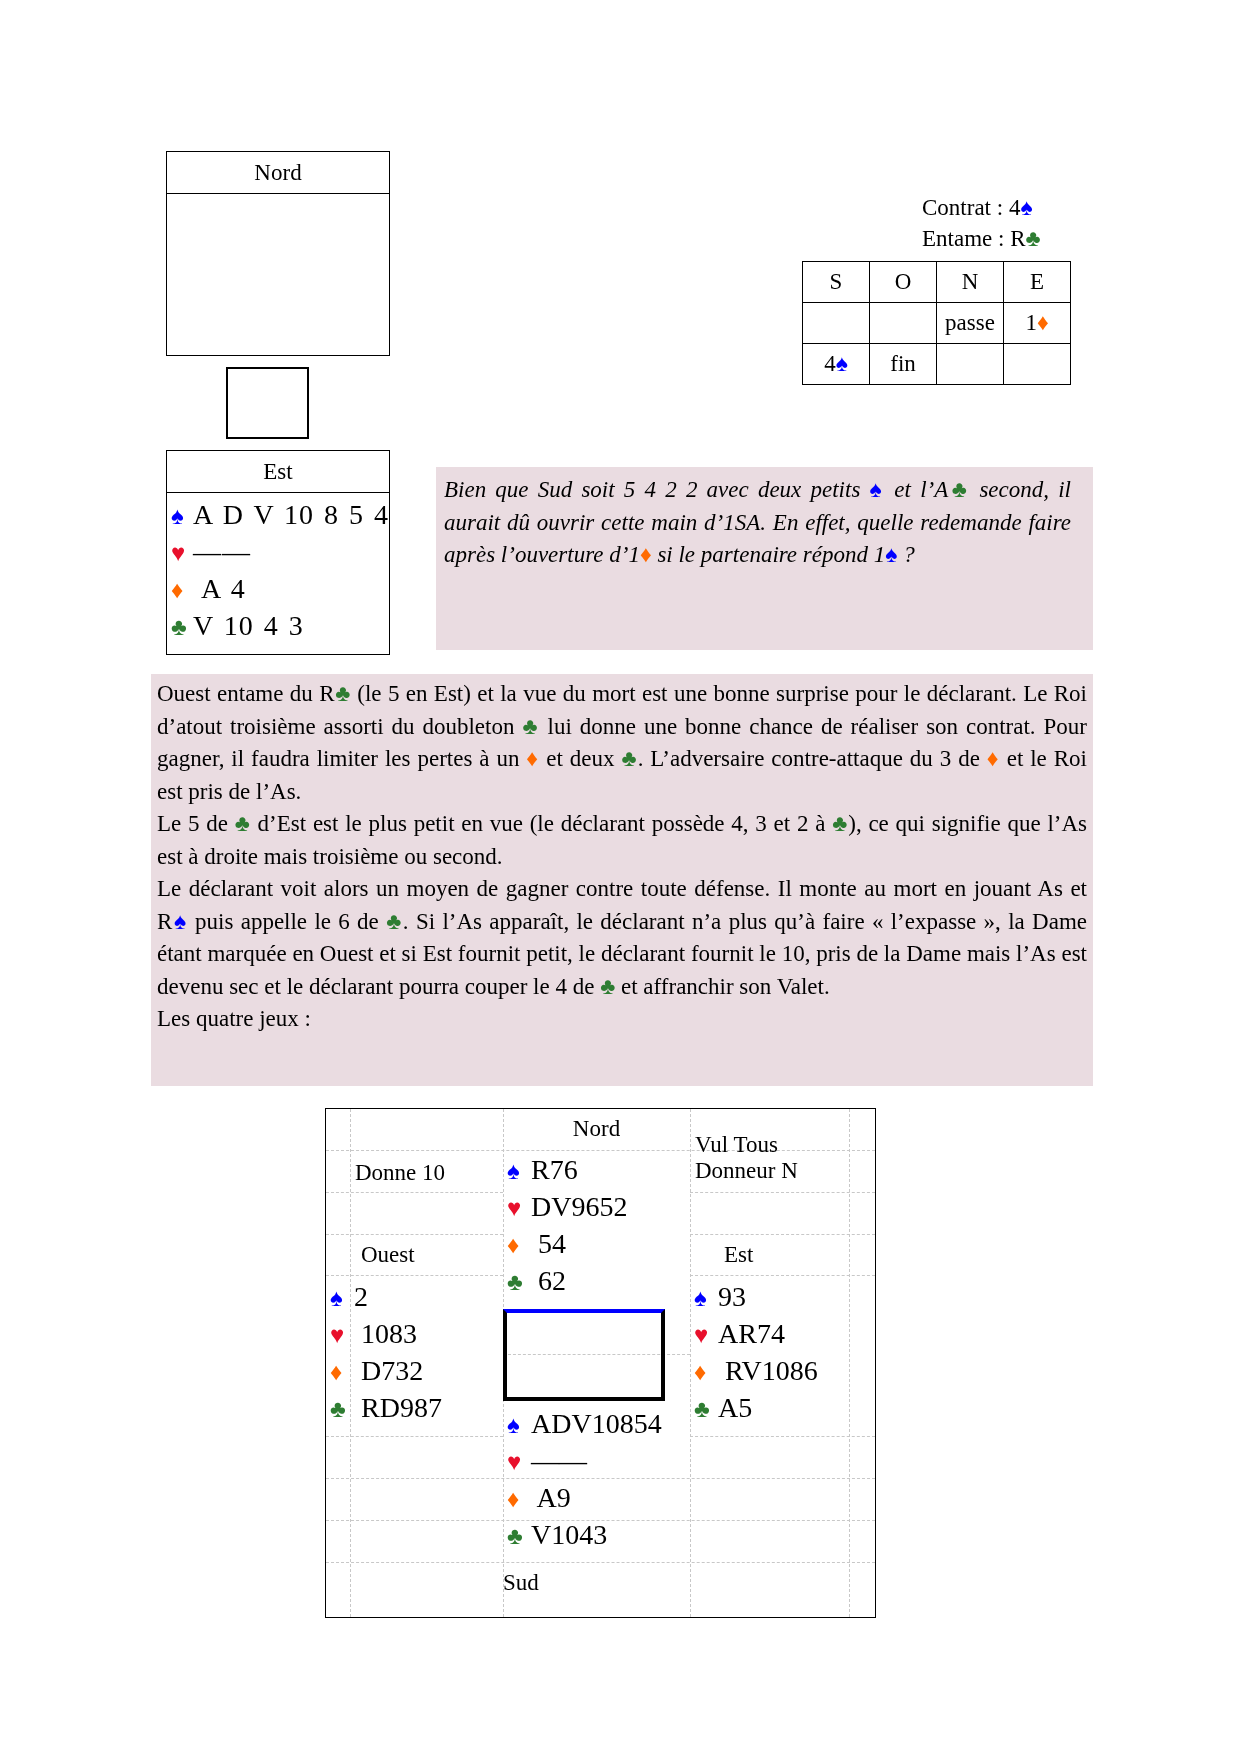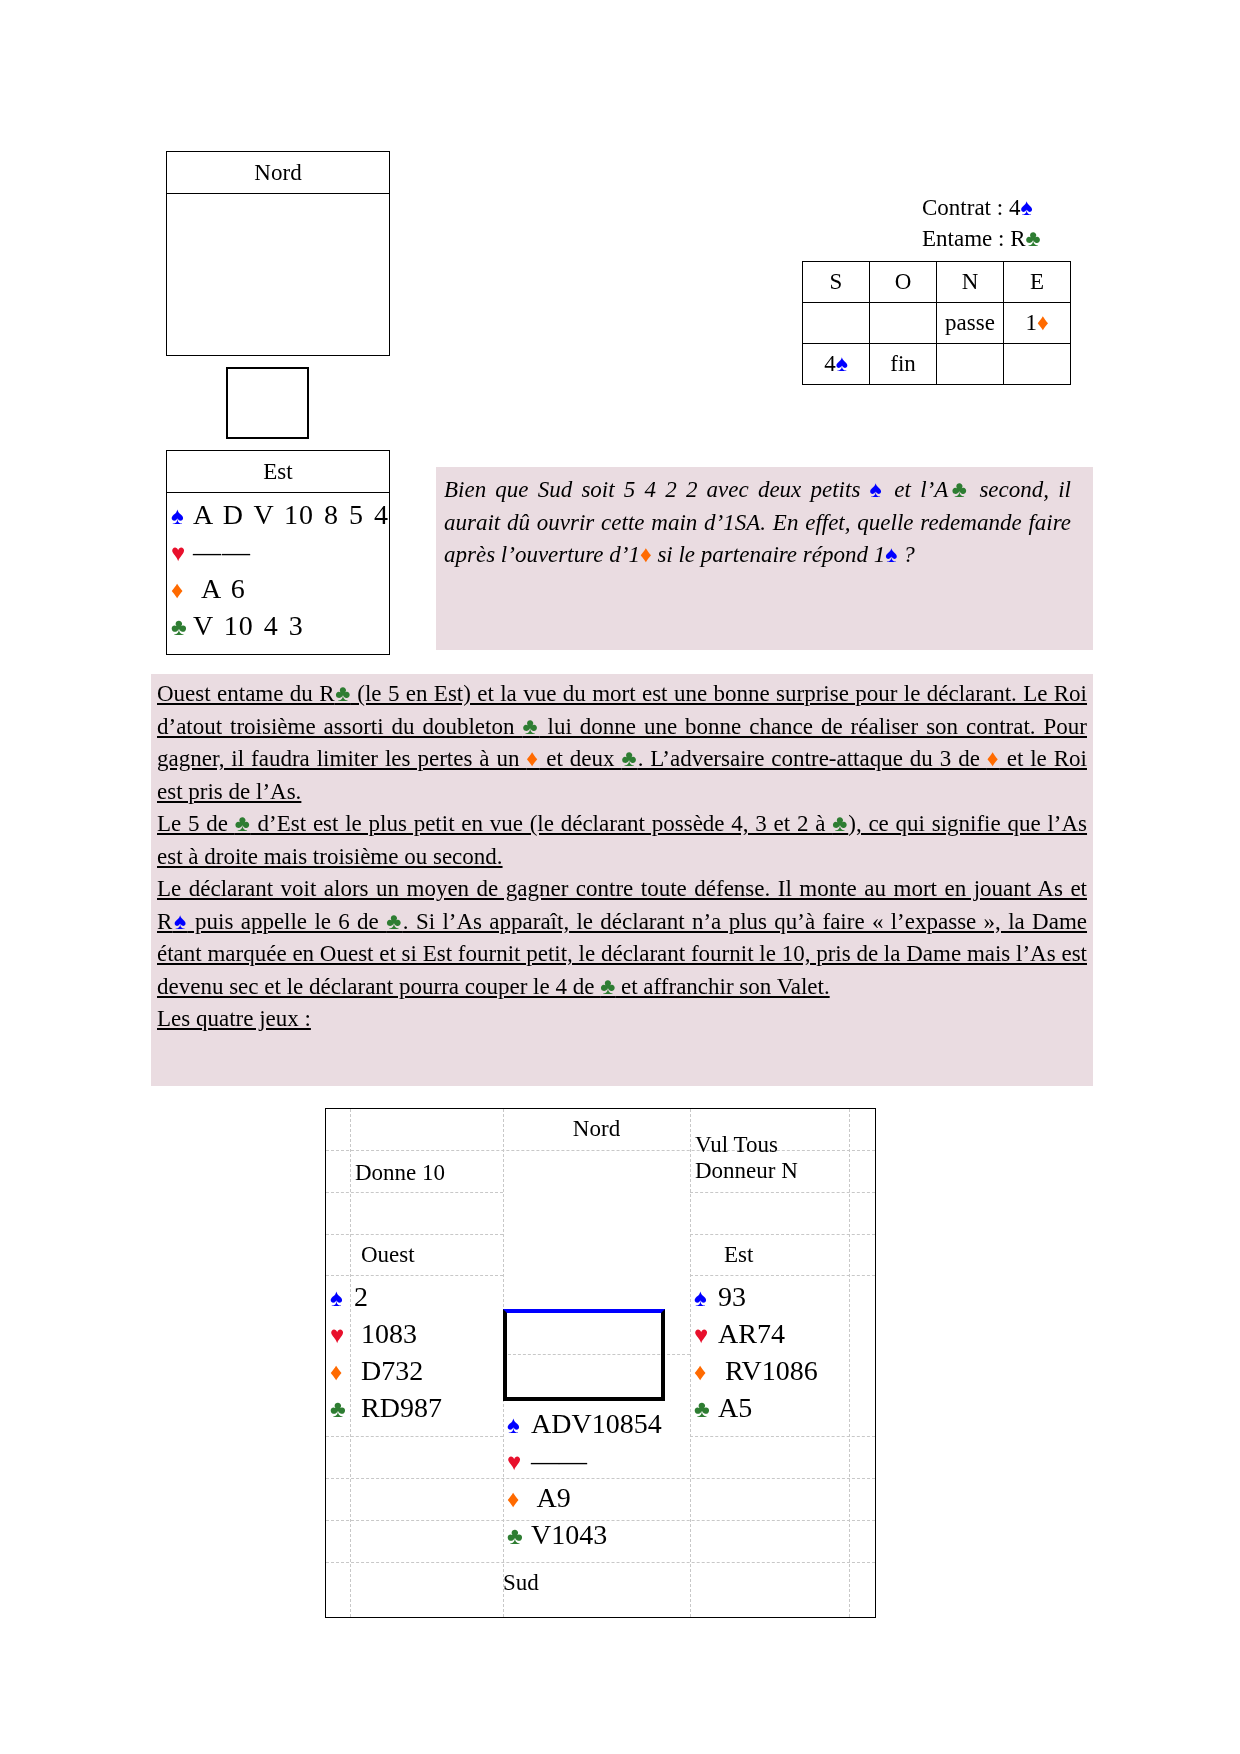--- a/index.html
+++ b/index.html
@@ -28,21 +28,21 @@
 
     
     #bidding { left: 802px; top: 261px; border-collapse: collapse; font-size: 23px; }
     #bidding td { border: 1.5px solid #000; width: 66px; height: 40px; text-align: center; padding: 0; }
 
     
     .pink { background: #eadce1; }
     #note-box { left: 436px; top: 467px; width: 657px; height: 183px; }
     #note-box p, #story-box p { margin: 0; font-size: 23px; line-height: 32.5px; text-align: justify; }
     #note-box .inner { padding: 7px 22px 0 8px; font-style: italic; }
-    #story-box { left: 151px; top: 674px; width: 942px; height: 412px; text-decoration: underline; }
+    #story-box { left: 151px; top: 674px; width: 942px; height: 412px; }
     #story-box .inner { padding: 4px 6px 0 6px; }
 
     
     #deal { left: 325px; top: 1108px; width: 549px; height: 508px; border: 1.5px solid #000; }
     .vline { position: absolute; top: 0; bottom: 0; border-left: 1px dashed #c8c8c8; }
     .hline { position: absolute; border-top: 1px dashed #c8c8c8; }
     .dlabel { position: absolute; font-size: 23px; line-height: 30px; white-space: nowrap; }
     .dhand { position: absolute; }
     .dhand .hand-line { font-size: 28px; line-height: 35px; letter-spacing: 0; }
     .dhand .hand-line .suit { width: 24px; }
@@ -56,21 +56,21 @@
   <div class="hand-header">Nord</div>
 </div>
 
 <div id="table-square" class="abs"></div>
 
 <div id="est-box" class="abs">
   <div class="hand-header">Est</div>
   <div class="hand-lines">
     <div class="hand-line"><span class="suit sp">♠</span><span class="cards">A D V 10 8 5 4</span></div>
     <div class="hand-line"><span class="suit he">♥</span><span class="cards">——</span></div>
-    <div class="hand-line"><span class="suit di">♦</span> <span class="cards">A 6</span></div>
+    <div class="hand-line"><span class="suit di">♦</span> <span class="cards">A 4</span></div>
     <div class="hand-line"><span class="suit cl">♣</span><span class="cards">V 10 4 3</span></div>
   </div>
 </div>
 
 <div id="contract" class="abs">
   <div><span>Contrat : 4</span><span class="sp">♠</span></div>
   <div><span>Entame : R</span><span class="cl">♣</span></div>
 </div>
 
 <table id="bidding" class="abs">
@@ -132,20 +132,26 @@
   <div class="hline" style="top:453px; left:0; right:0;"></div>
 
   <div class="dlabel" style="left:29px; top:5px;margin-top:44px;">Donne 10</div>
   <div class="dlabel" style="left:177px; width:187px; text-align:center; top:5px;">Nord</div>
   <div class="dlabel" style="left:369px; top:5px;margin-top:16px;">Vul Tous</div>
   <div class="dlabel" style="left:369px; top:47px;">Donneur N</div>
   <div class="dlabel" style="left:35px; top:131px;">Ouest</div>
   <div class="dlabel" style="left:398px; top:131px;">Est</div>
   <div class="dlabel" style="left:177px; width:187px; text-align:left; top:459px;">Sud</div>
 
+  <div class="dhand" style="left:181px; top:43px;">
+    <div class="hand-line"><span class="suit sp">♠</span><span>R76</span></div>
+    <div class="hand-line"><span class="suit he">♥</span><span>DV9652</span></div>
+    <div class="hand-line"><span class="suit di">♦</span> <span>54</span></div>
+    <div class="hand-line"><span class="suit cl">♣</span> <span>62</span></div>
+  </div>
 
   <div class="dhand" style="left:4px; top:170px;">
     <div class="hand-line"><span class="suit sp">♠</span><span>2</span></div>
     <div class="hand-line"><span class="suit he">♥</span> <span>1083</span></div>
     <div class="hand-line"><span class="suit di">♦</span> <span>D732</span></div>
     <div class="hand-line"><span class="suit cl">♣</span> <span>RD987</span></div>
   </div>
 
   <div class="dhand" style="left:368px; top:170px;">
     <div class="hand-line"><span class="suit sp">♠</span><span>93</span></div>

